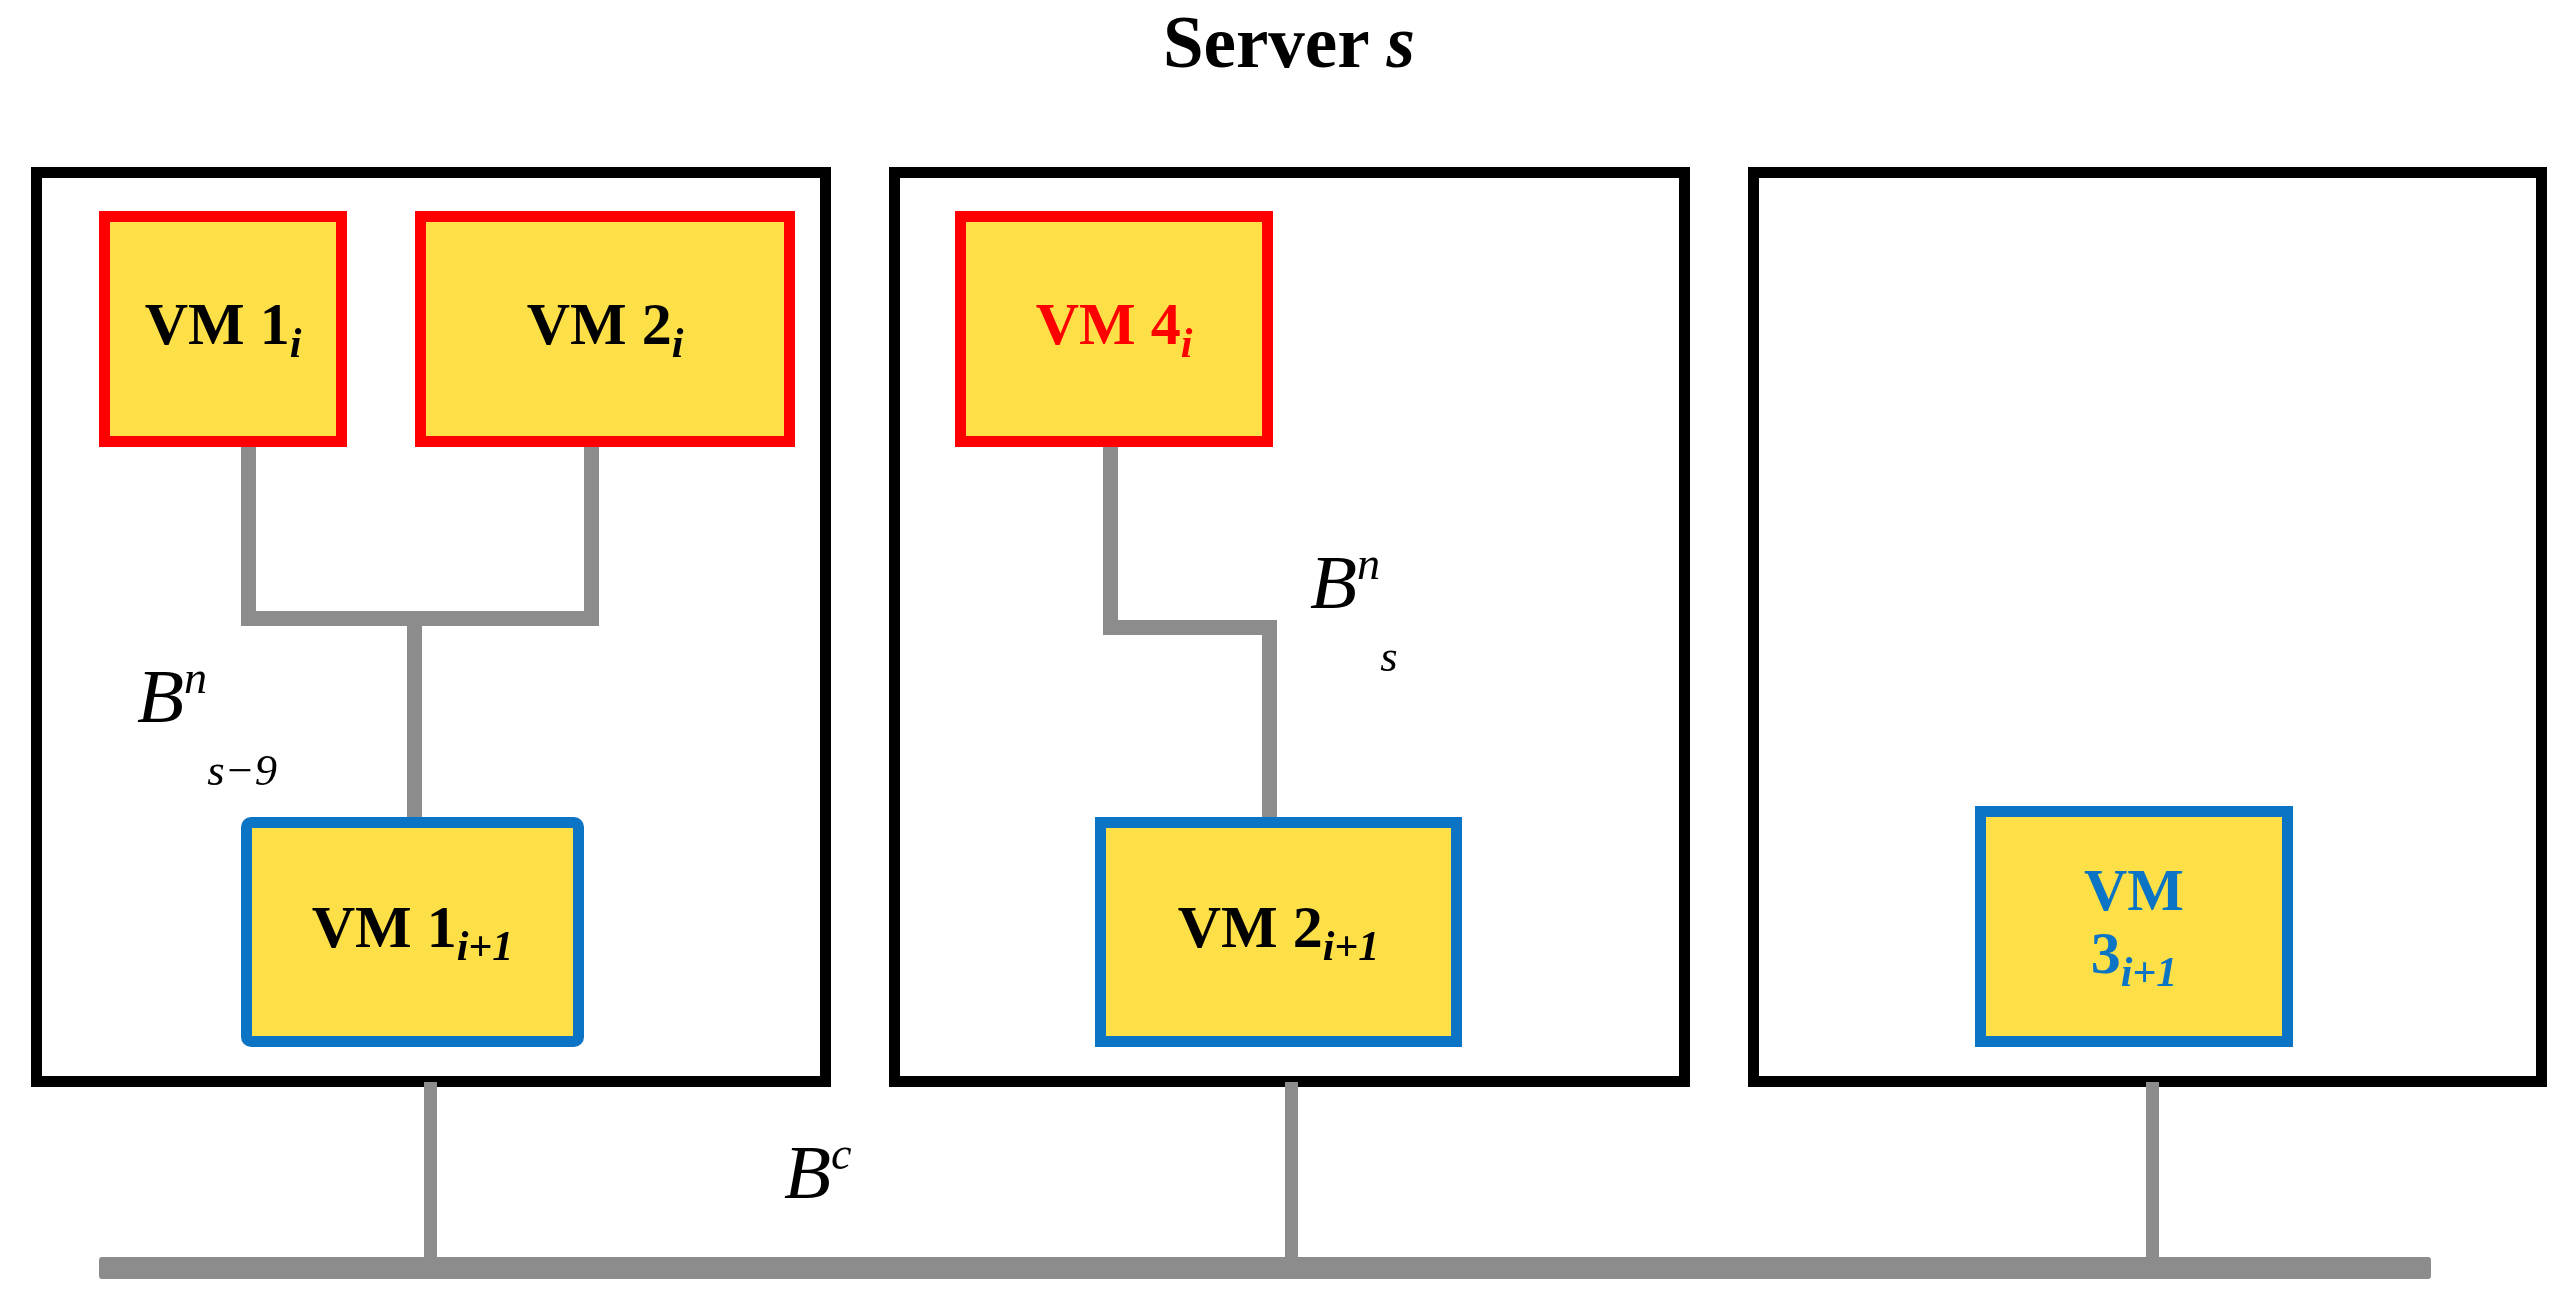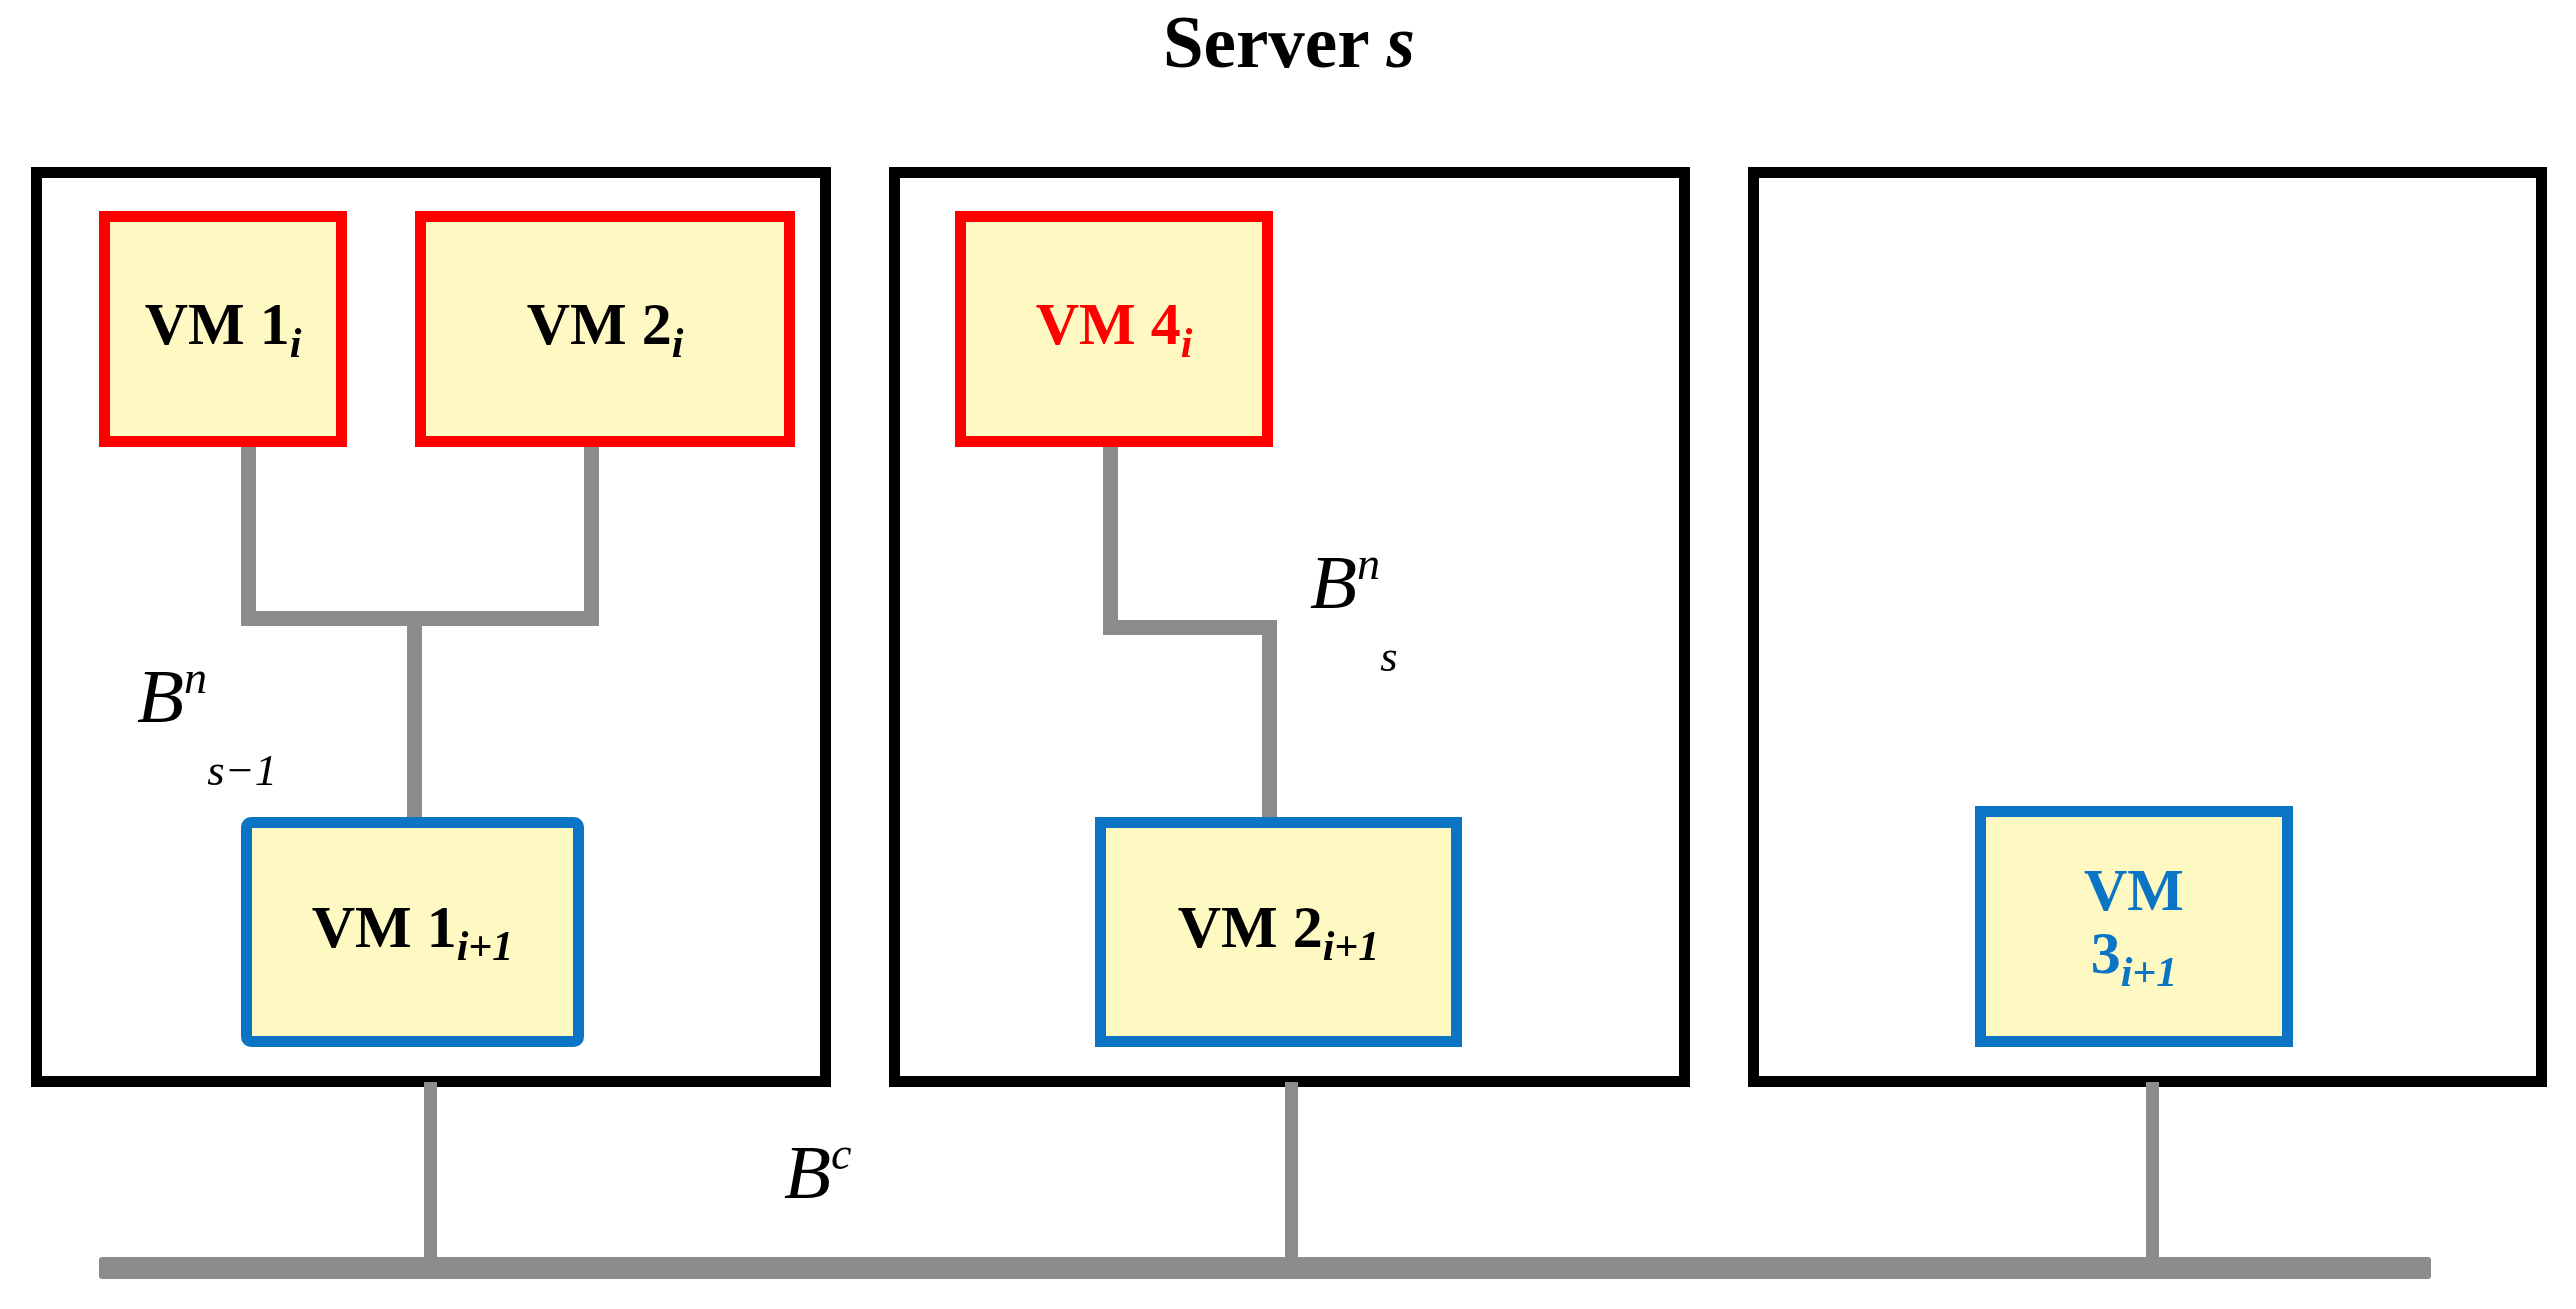--- a/index.html
+++ b/index.html
@@ -7,21 +7,21 @@
   body{width:2576px;height:1310px;position:relative;overflow:hidden;
        font-family:"Liberation Serif","DejaVu Serif",serif;color:#000;}
   #stage{position:absolute;left:0;top:0;width:2576px;height:1310px;}
 
   .srv-title{position:absolute;font-weight:bold;font-size:73px;line-height:1;
              white-space:nowrap;color:#000;text-align:center;}
   .srv-title .it{font-style:italic;}
 
   .server-box{position:absolute;border:11px solid #000;background:#fff;box-sizing:border-box;}
 
-  .vm{position:absolute;background:#fef9c3;box-sizing:border-box;
+  .vm{position:absolute;background:#fde047;box-sizing:border-box;
       display:flex;align-items:center;justify-content:center;
       font-weight:bold;font-size:60px;line-height:1.05;text-align:center;}
   .vm.red{border:11px solid #FF0000;}
   .vm.blue{border:11px solid #0B74C4;}
   .vm .lbl{display:block;}
   .vm .idx{font-style:italic;font-size:0.70em;vertical-align:-0.30em;font-weight:bold;}
   .t-black{color:#000;}
   .t-red{color:#FF0000;}
   .t-blue{color:#0B74C4;}
 
@@ -83,21 +83,21 @@
 
   <div class="vm blue" style="left:1095px;top:817px;width:367px;height:230px;text-align:center;">
     <span class="lbl t-black"><span>VM 2</span><span class="idx">i+1</span></span>
   </div>
 
   <div class="vm blue" style="left:1975px;top:806px;width:318px;height:241px;">
     <span class="lbl t-blue"><span>VM</span><br><span>3</span><span class="idx">i+1</span></span>
   </div>
 
   <div class="bw" style="left:137px;top:655px;">
-    <span class="base">B</span><span class="sup">n</span><span class="subwrap"><span class="sub-abs">s−1</span></span>
+    <span class="base">B</span><span class="sup">n</span><span class="subwrap"><span class="sub-abs">s−9</span></span>
   </div>
 
   <div class="bw" style="left:1310px;top:541px;">
     <span class="base">B</span><span class="sup">n</span><span class="subwrap"><span class="sub-abs">s</span></span>
   </div>
 
   <div class="bw" style="left:784px;top:1131px;">
     <span class="base">B</span><span class="sup">c</span>
   </div>
 

